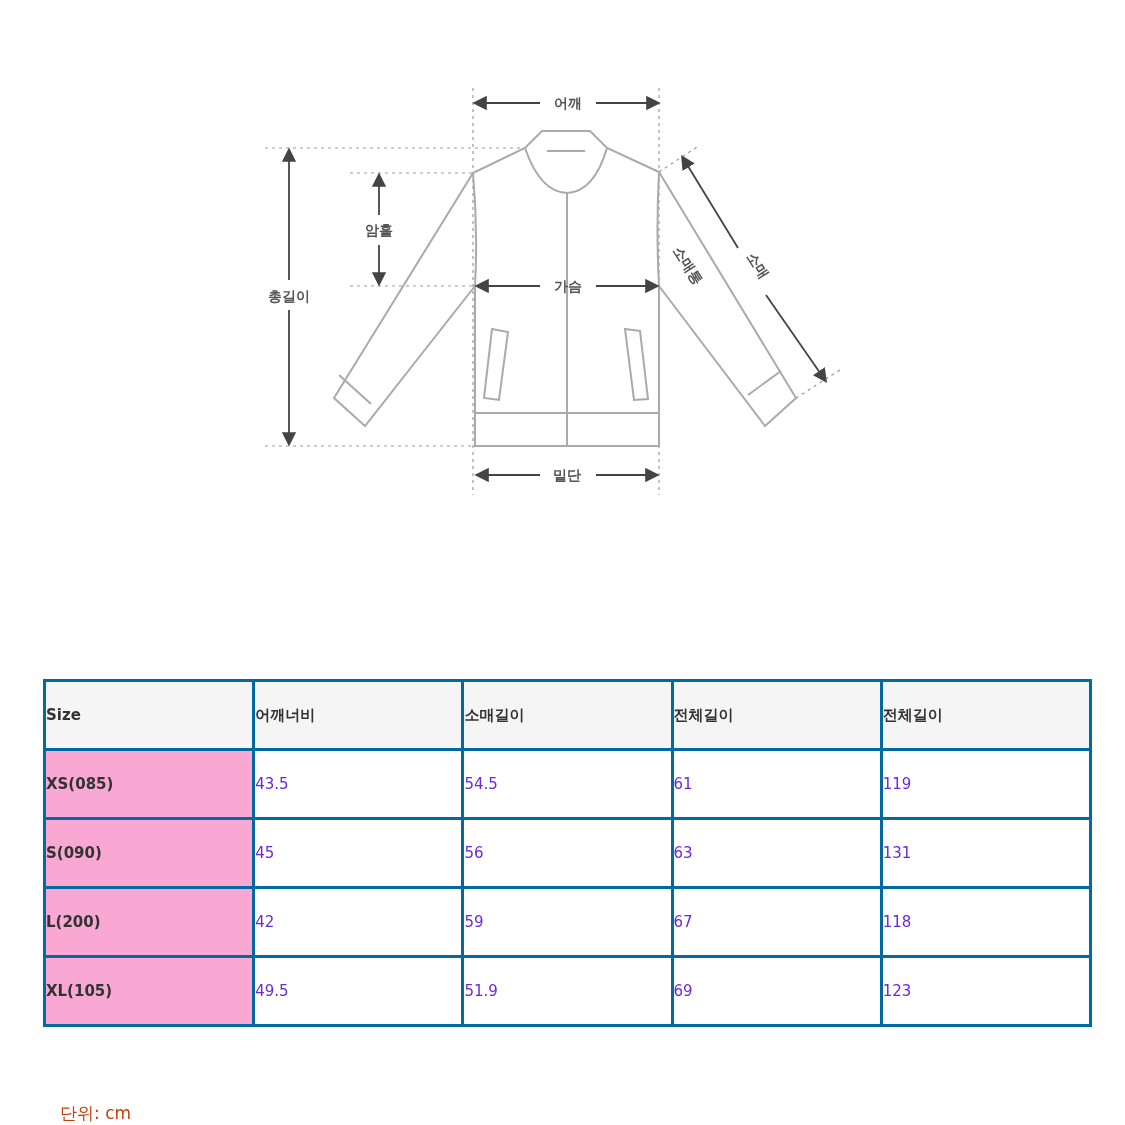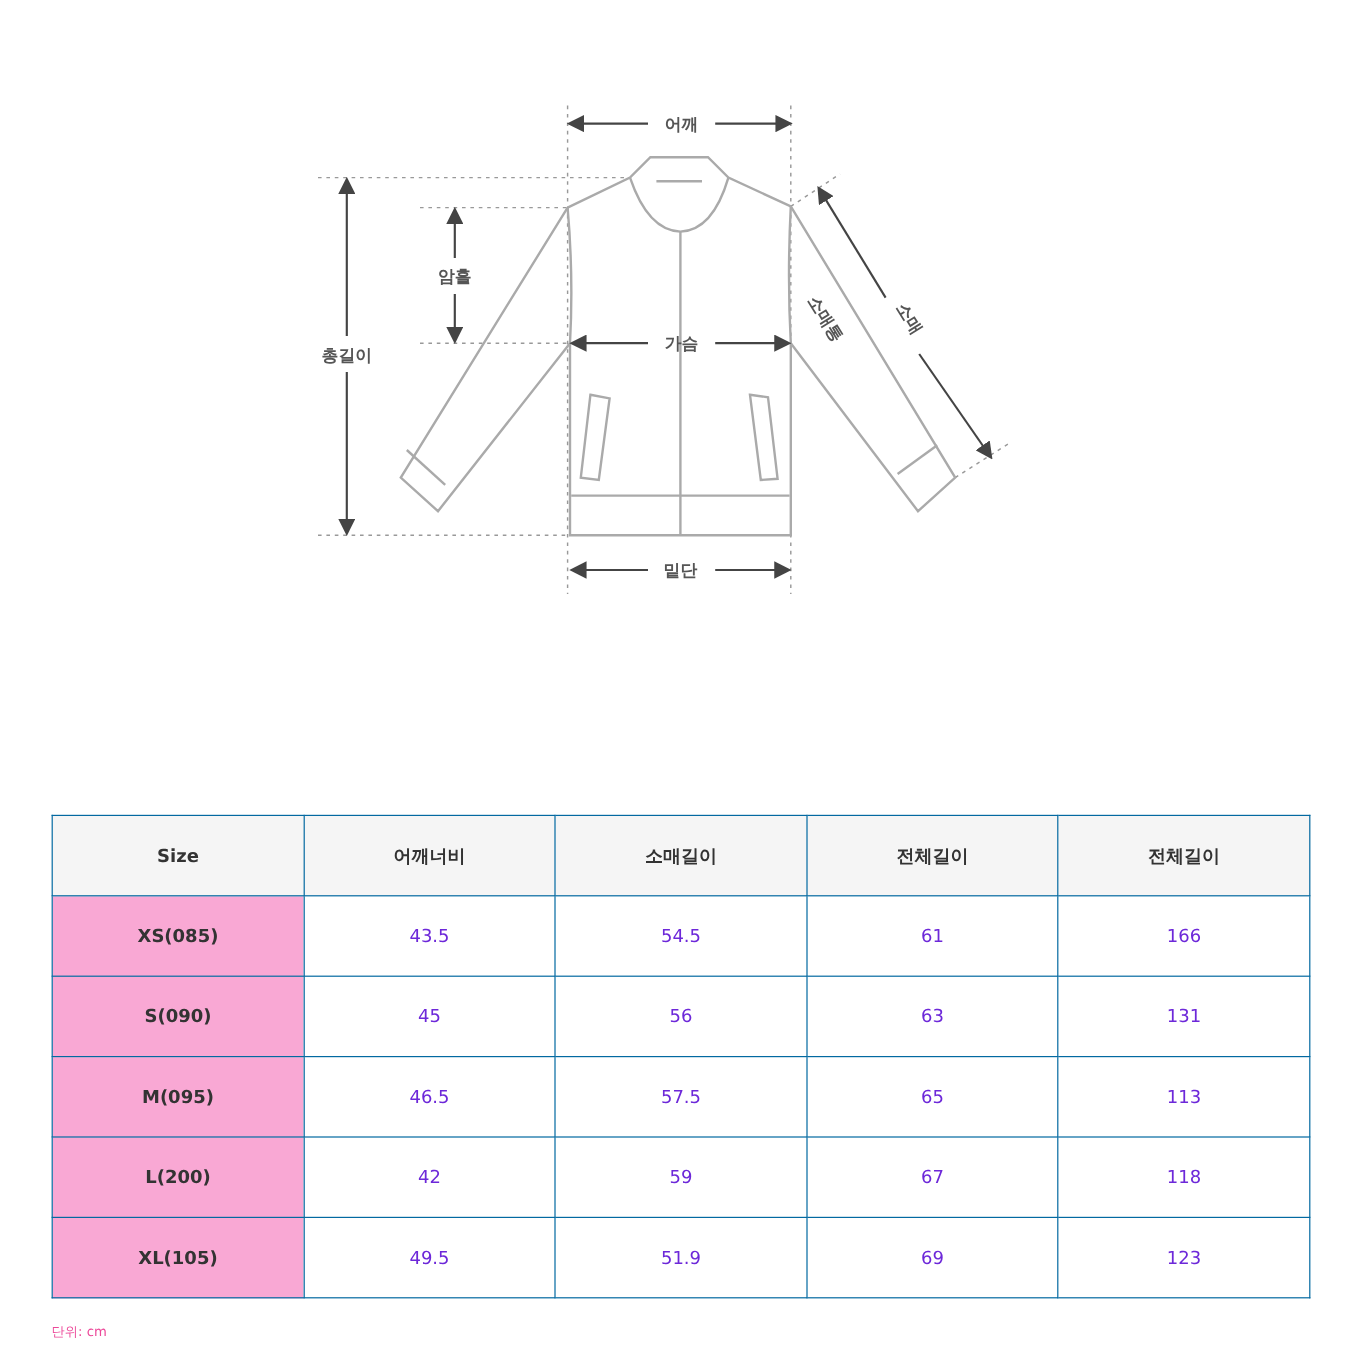--- a/index.html
+++ b/index.html
@@ -3,26 +3,26 @@
 <meta charset="utf-8">
 <style>
   html, body { margin: 0; padding: 0; background: #ffffff; }
   body { width: 1125px; height: 1125px; position: relative; overflow: hidden;
          font-family: "DejaVu Sans", "Liberation Sans", sans-serif; color: #333; }
   .diagram { position: absolute; left: 0; top: 0; width: 1125px; height: 520px; }
   .diagram svg { width: 1125px; height: 520px; display: block; }
   .diagram text { font-family: "DejaVu Sans", sans-serif; font-size: 14px; font-weight: bold; fill: #555; }
   .size-table { position: absolute; left: 43px; top: 679px; width: 1049px;
                 border-collapse: collapse; table-layout: fixed; }
-  .size-table th, .size-table td { border: 1px solid #0369a1; height: 66px; text-align: center;
+  .size-table th, .size-table td { border: 3px solid #0369a1; height: 66px; text-align: left;
                 vertical-align: middle; font-size: 15px; padding: 0; }
   .size-table th { background: #f5f5f5; font-weight: bold; color: #333; }
   .size-table td.size-cell { background: #f9a8d4; font-weight: bold; color: #333; }
   .size-table td { color: #6d28d9; background: #fff; }
-  .unit-note { position: absolute; left: 43px; top: 1102px; font-size: 11px; color: #ec4899; }
+  .unit-note { position: absolute; left: 60px; top: 1102px; font-size: 17px; color: #c2410c; }
 </style>
 </head>
 <body>
 
 <div class="diagram">
   <svg viewBox="0 0 1125 520" xmlns="http://www.w3.org/2000/svg">
     <defs>
       <marker id="ah" markerWidth="8" markerHeight="8" refX="6" refY="4" orient="auto-start-reverse">
         <path d="M0,0 L8,4 L0,8 z" fill="#444"></path>
       </marker>
@@ -88,35 +88,28 @@
       <th>전체길이</th>
       <th>전체길이</th>
     </tr>
   </thead>
   <tbody>
     <tr>
       <td class="size-cell">XS(085)</td>
       <td>43.5</td>
       <td>54.5</td>
       <td>61</td>
-      <td>166</td>
+      <td>119</td>
     </tr>
     <tr>
       <td class="size-cell">S(090)</td>
       <td>45</td>
       <td>56</td>
       <td>63</td>
       <td>131</td>
-    </tr>
-    <tr>
-      <td class="size-cell">M(095)</td>
-      <td>46.5</td>
-      <td>57.5</td>
-      <td>65</td>
-      <td>113</td>
     </tr>
     <tr>
       <td class="size-cell">L(200)</td>
       <td>42</td>
       <td>59</td>
       <td>67</td>
       <td>118</td>
     </tr>
     <tr>
       <td class="size-cell">XL(105)</td>

